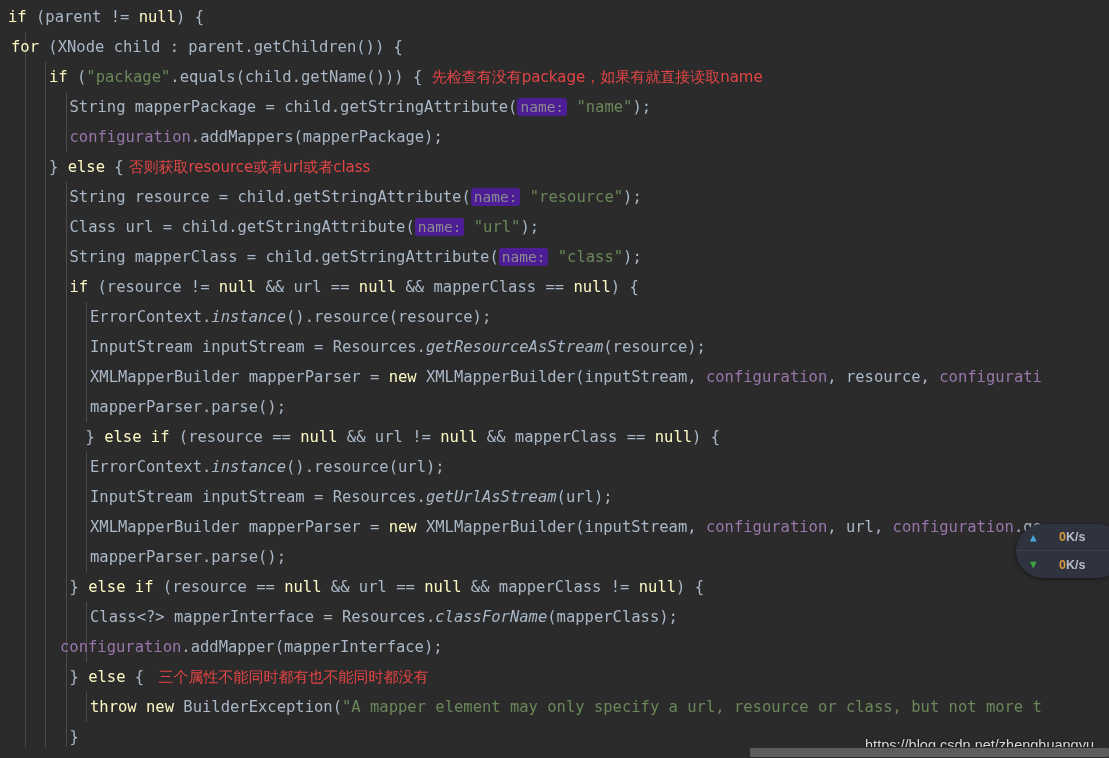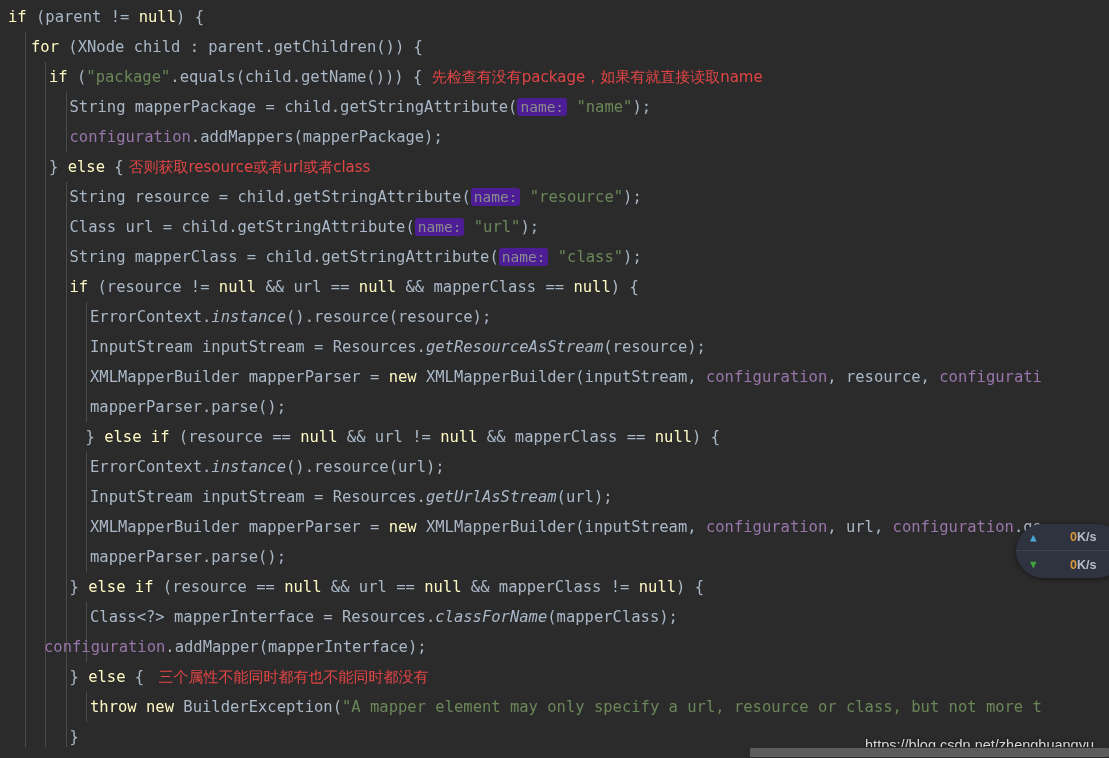--- a/index.html
+++ b/index.html
@@ -97,21 +97,21 @@
     box-sizing: border-box;
   }
   #speed-widget .sw-row.top { border-bottom: 1px solid #3d4252; }
   #speed-widget .sw-arrow { font-size: 11px; width: 16px; line-height: 1; }
   #speed-widget .sw-arrow.up { color: #49a6d8; }
   #speed-widget .sw-arrow.down { color: #3fa63f; }
   #speed-widget .sw-val {
     font-family: "Liberation Sans", "DejaVu Sans", sans-serif;
     font-size: 12.5px;
     font-weight: bold;
-    margin-left: 24px;
+    margin-left: 13px;
   }
   #speed-widget .sw-num { color: #d99a3c; }
   #speed-widget .sw-unit { color: #b8bcc6; }
   #speed-bubble {
     position: absolute;
     left: 1088px;
     top: 528px;
     width: 46px;
     height: 46px;
     border-radius: 50%;
@@ -129,41 +129,41 @@
       <div class="guide" style="left: 65.5px; top: 92px; height: 60px;"></div>
       <div class="guide" style="left: 65.5px; top: 182px; height: 570px;"></div>
       <div class="guide" style="left: 86px; top: 302px; height: 120px;"></div>
       <div class="guide" style="left: 86px; top: 452px; height: 120px;"></div>
       <div class="guide" style="left: 86px; top: 602px; height: 60px;"></div>
       <div class="guide" style="left: 86px; top: 692px; height: 30px;"></div>
     </div>
 
   <div class="code-lines" id="code-lines">
       <div class="line" style="padding-left: 8px;"><span class="kw">if</span><span class="plain"> (parent </span><span class="plain">!= </span><span class="kw">null</span><span class="plain">) {</span></div>
-      <div class="line" style="padding-left: 31px;"><span class="kw">for</span><span class="plain"> (XNode child : parent.getChildren()) {</span></div>
+      <div class="line" style="padding-left: 11px;"><span class="kw">for</span><span class="plain"> (XNode child : parent.getChildren()) {</span></div>
       <div class="line" style="padding-left: 49px;"><span class="kw">if</span><span class="plain"> (</span><span class="str">"package"</span><span class="plain">.equals(child.getName())) {</span><span class="cmt">  先检查有没有package，如果有就直接读取name</span></div>
       <div class="line" style="padding-left: 69.5px;"><span class="plain">String mapperPackage = child.getStringAttribute(</span><span class="hint">name:</span><span class="str"> "name"</span><span class="plain">);</span></div>
       <div class="line" style="padding-left: 69.5px;"><span class="fld">configuration</span><span class="plain">.addMappers(mapperPackage);</span></div>
       <div class="line" style="padding-left: 49px;"><span class="plain">} </span><span class="kw">else</span><span class="plain"> {</span><span class="cmt"> 否则获取resource或者url或者class</span></div>
       <div class="line" style="padding-left: 69.5px;"><span class="plain">String resource = child.getStringAttribute(</span><span class="hint">name:</span><span class="str"> "resource"</span><span class="plain">);</span></div>
       <div class="line" style="padding-left: 69.5px;"><span class="plain">Class url = child.getStringAttribute(</span><span class="hint">name:</span><span class="str"> "url"</span><span class="plain">);</span></div>
       <div class="line" style="padding-left: 69.5px;"><span class="plain">String mapperClass = child.getStringAttribute(</span><span class="hint">name:</span><span class="str"> "class"</span><span class="plain">);</span></div>
       <div class="line" style="padding-left: 69.5px;"><span class="kw">if</span><span class="plain"> (resource != </span><span class="kw">null</span><span class="plain"> &amp;&amp; url == </span><span class="kw">null</span><span class="plain"> &amp;&amp; mapperClass == </span><span class="kw">null</span><span class="plain">) {</span></div>
       <div class="line" style="padding-left: 90px;"><span class="plain">ErrorContext.</span><span class="stat">instance</span><span class="plain">().resource(resource);</span></div>
       <div class="line" style="padding-left: 90px;"><span class="plain">InputStream inputStream = Resources.</span><span class="stat">getResourceAsStream</span><span class="plain">(resource);</span></div>
       <div class="line" style="padding-left: 90px;"><span class="plain">XMLMapperBuilder mapperParser = </span><span class="kw">new</span><span class="plain"> XMLMapperBuilder(inputStream, </span><span class="fld">configuration</span><span class="plain">, resource, </span><span class="fld">configurati</span></div>
       <div class="line" style="padding-left: 90px;"><span class="plain">mapperParser.parse();</span></div>
       <div class="line" style="padding-left: 69.5px; margin-left: 16px;"><span class="plain">} </span><span class="kw">else if</span><span class="plain"> (resource == </span><span class="kw">null</span><span class="plain"> &amp;&amp; url != </span><span class="kw">null</span><span class="plain"> &amp;&amp; mapperClass == </span><span class="kw">null</span><span class="plain">) {</span></div>
       <div class="line" style="padding-left: 90px;"><span class="plain">ErrorContext.</span><span class="stat">instance</span><span class="plain">().resource(url);</span></div>
       <div class="line" style="padding-left: 90px;"><span class="plain">InputStream inputStream = Resources.</span><span class="stat">getUrlAsStream</span><span class="plain">(url);</span></div>
       <div class="line" style="padding-left: 90px;"><span class="plain">XMLMapperBuilder mapperParser = </span><span class="kw">new</span><span class="plain"> XMLMapperBuilder(inputStream, </span><span class="fld">configuration</span><span class="plain">, url, </span><span class="fld">configuration</span><span class="plain">.ge</span></div>
       <div class="line" style="padding-left: 90px;"><span class="plain">mapperParser.parse();</span></div>
       <div class="line" style="padding-left: 69.5px;"><span class="plain">} </span><span class="kw">else if</span><span class="plain"> (resource == </span><span class="kw">null</span><span class="plain"> &amp;&amp; url == </span><span class="kw">null</span><span class="plain"> &amp;&amp; mapperClass != </span><span class="kw">null</span><span class="plain">) {</span></div>
       <div class="line" style="padding-left: 90px;"><span class="plain">Class&lt;?&gt; mapperInterface = Resources.</span><span class="stat">classForName</span><span class="plain">(mapperClass);</span></div>
-      <div class="line" style="padding-left: 44px;"><span class="fld">configuration</span><span class="plain">.addMapper(mapperInterface);</span></div>
+      <div class="line" style="padding-left: 60px;"><span class="fld">configuration</span><span class="plain">.addMapper(mapperInterface);</span></div>
       <div class="line" style="padding-left: 69.5px;"><span class="plain">} </span><span class="kw">else</span><span class="plain"> {</span><span class="cmt">   三个属性不能同时都有也不能同时都没有</span></div>
       <div class="line" style="padding-left: 90px;"><span class="kw">throw new</span><span class="plain"> BuilderException(</span><span class="str">"A mapper element may only specify a url, resource or class, but not more t</span></div>
       <div class="line" style="padding-left: 69.5px;"><span class="plain">}</span></div>
       <div class="line" style="padding-left: 49px;"></div>
     </div>
 
   <div id="watermark">https://blog.csdn.net/zhenghuangyu</div>
 
   <div id="speed-bubble"></div>
 

